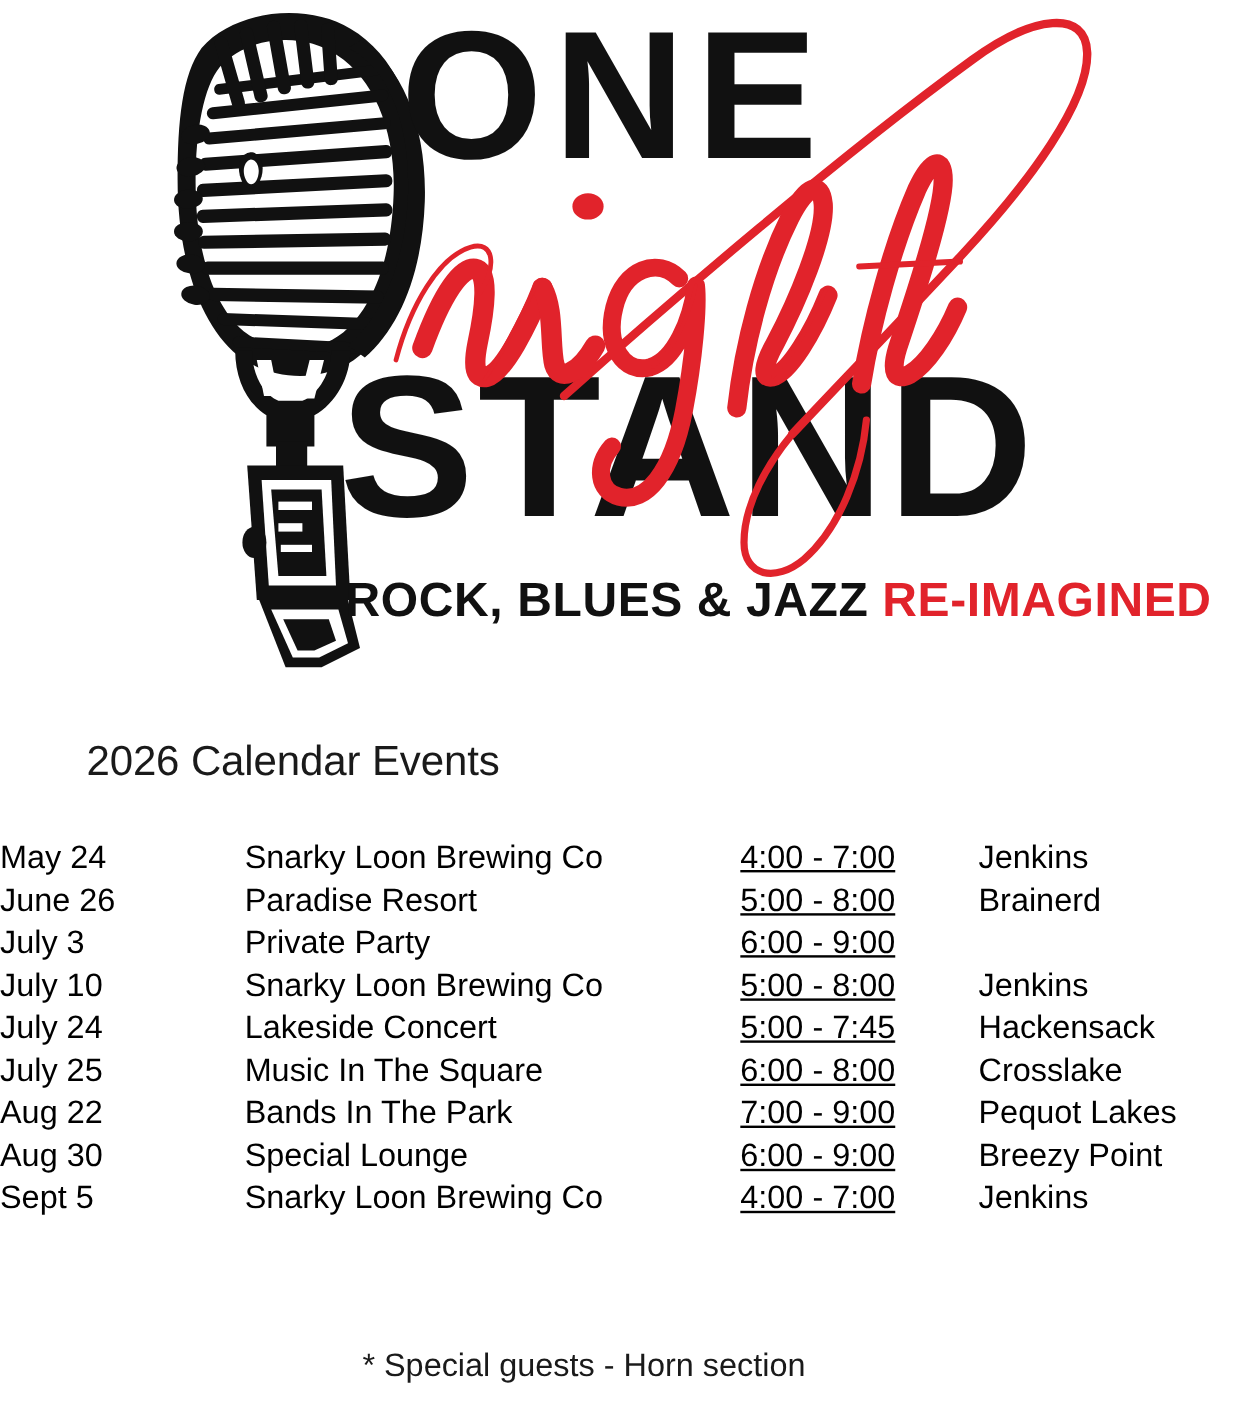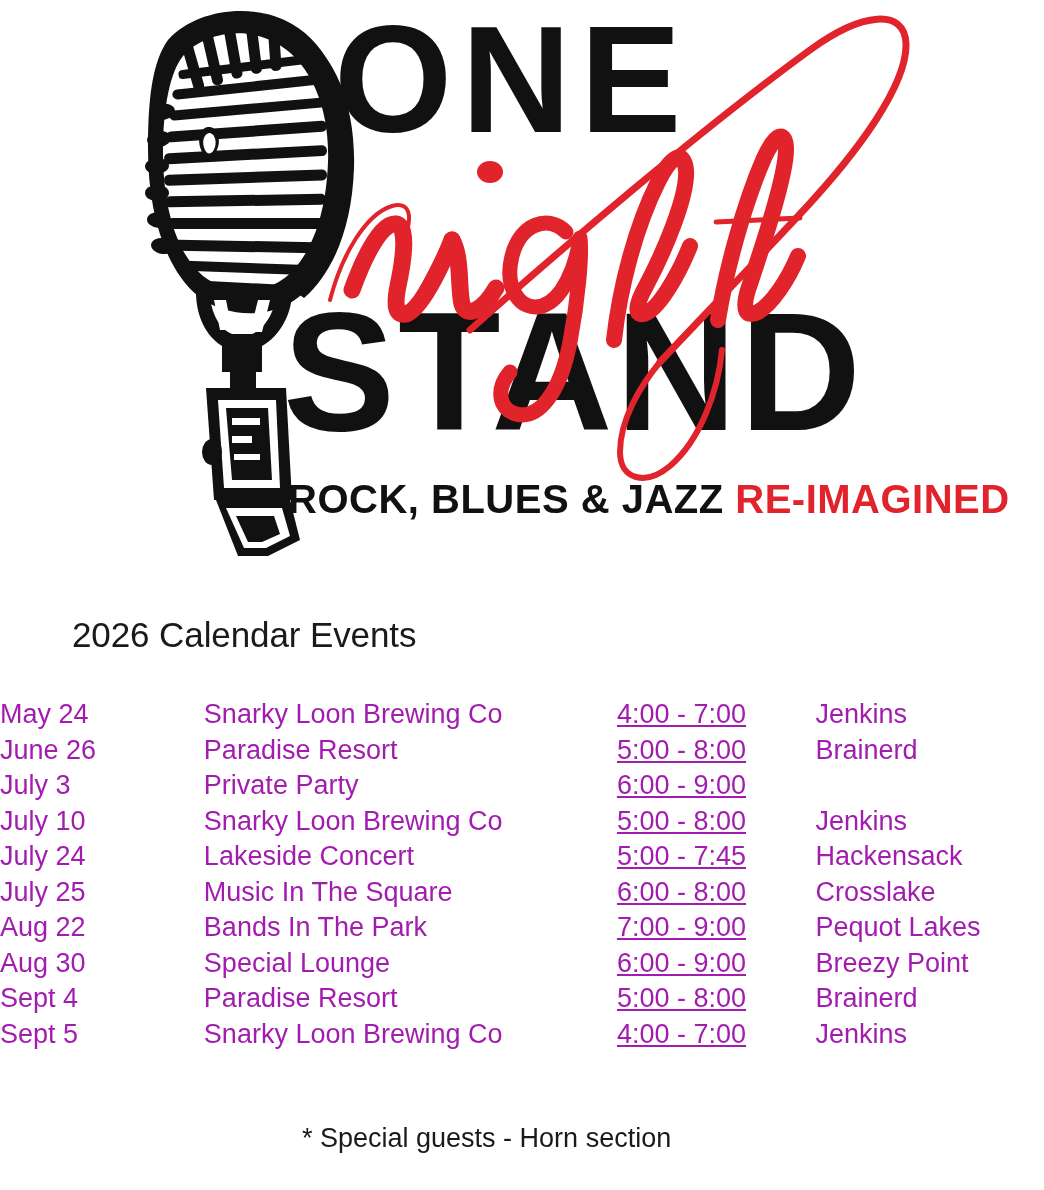--- a/index.html
+++ b/index.html
@@ -52,21 +52,21 @@
   #events-table {
     position: absolute;
     left: 0;
     top: 97px;
     width: 1044px;
     border-collapse: collapse;
   }
   #events-table td {
     font-size: 27px;
     font-weight: 400;
-    color: #a21caf;
+    color: #000000;
     padding: 0;
     height: 35.5px;
     line-height: 35.5px;
     vertical-align: baseline;
     white-space: nowrap;
   }
   td.col-date     { width: 190px; padding-left: 71px; }
   td.col-venue    { width: 385px; }
   td.col-time     { width: 185px; text-decoration: underline; }
   td.col-location { width: 213px; }
@@ -293,26 +293,20 @@
           <td class="col-time">7:00 - 9:00</td>
           <td class="col-location">Pequot Lakes</td>
         </tr>
         <tr>
           <td class="col-date">Aug 30</td>
           <td class="col-venue">Special Lounge</td>
           <td class="col-time">6:00 - 9:00</td>
           <td class="col-location">Breezy Point</td>
         </tr>
         <tr>
-          <td class="col-date">Sept 4</td>
-          <td class="col-venue">Paradise Resort</td>
-          <td class="col-time">5:00 - 8:00</td>
-          <td class="col-location">Brainerd</td>
-        </tr>
-        <tr>
           <td class="col-date">Sept 5</td>
           <td class="col-venue">Snarky Loon Brewing Co</td>
           <td class="col-time">4:00 - 7:00</td>
           <td class="col-location">Jenkins</td>
         </tr>
       </tbody>
   </table>
 
   <div id="events-footnote">* Special guests - Horn section</div>
 </div>

